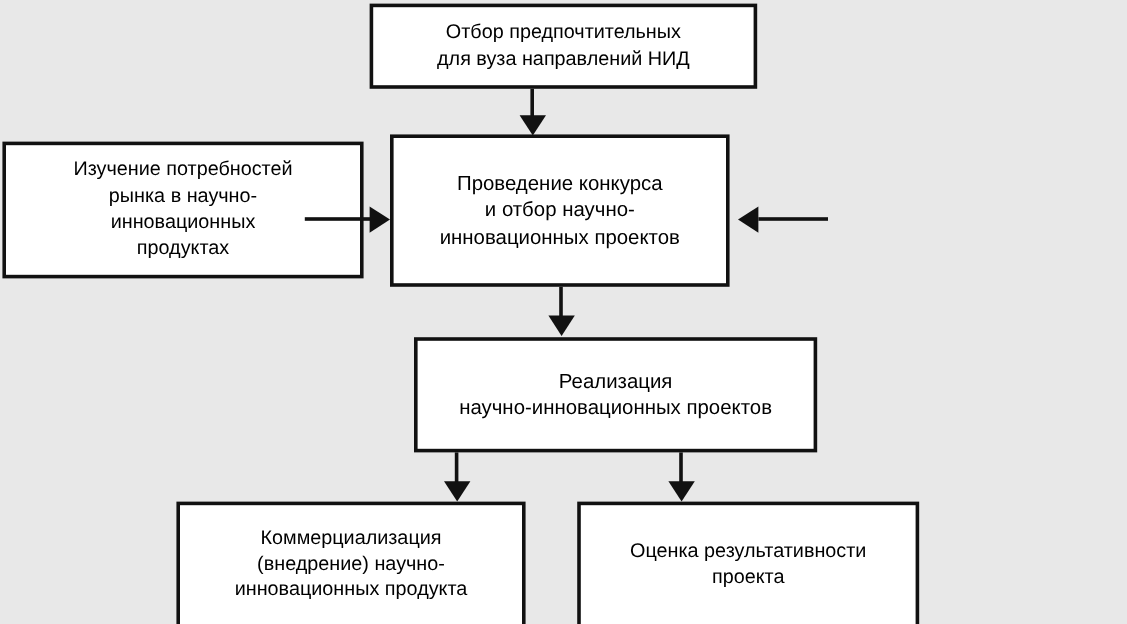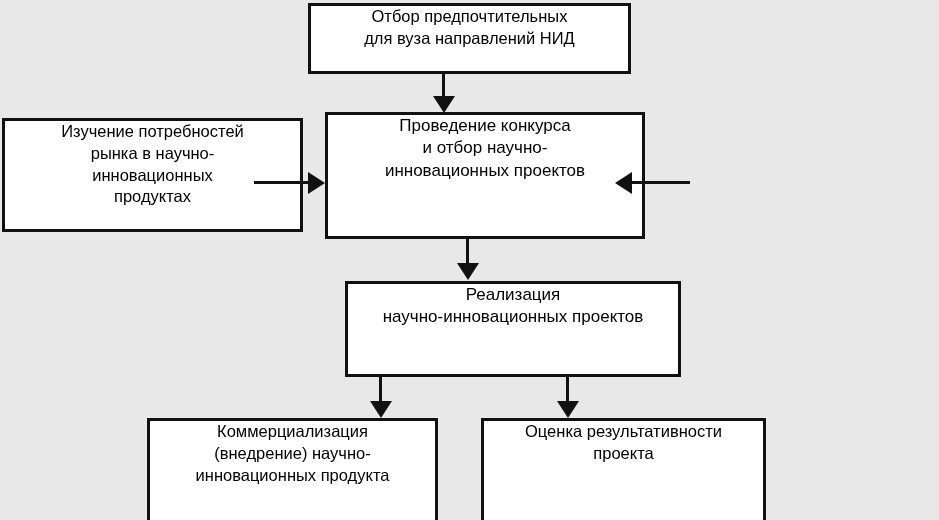--- a/index.html
+++ b/index.html
@@ -14,35 +14,35 @@
     background: #e8e8e8;
     overflow: hidden;
     font-family: "Liberation Sans", "DejaVu Sans", sans-serif;
   }
   .node {
     position: absolute;
     background: #ffffff;
     border: 3px solid #111111;
     box-sizing: border-box;
     display: flex;
-    align-items: flex-start;
+    align-items: center;
     justify-content: center;
     text-align: center;
   }
   .node-label {
     font-size: 16.5px;
     line-height: 1.32;
     color: #000000;
     white-space: pre-line;
     padding: 0 8px;
   }
   
   #node-top        { left: 308px; top: 3px;   width: 323px; height: 71px; }
   #node-market     { left: 2px;   top: 118px; width: 301px; height: 114px; }
-  #node-contest    { left: 325px; top: 112px; width: 320px; height: 127px; }
+  #node-contest    { left: 325px; top: 112px; width: 283px; height: 127px; }
   #node-database   { left: 690px; top: 115px; width: 248px; height: 118px; }
   #node-realize    { left: 301px; top: 281px; width: 336px; height: 96px; margin-left: 44px; }
   #node-commerce   { left: 147px; top: 418px; width: 291px; height: 105px; }
   #node-assess     { left: 481px; top: 418px; width: 285px; height: 105px; }
 
   #node-contest .node-label,
   #node-realize .node-label { font-size: 17px; }
 
   
   .conn-line {

